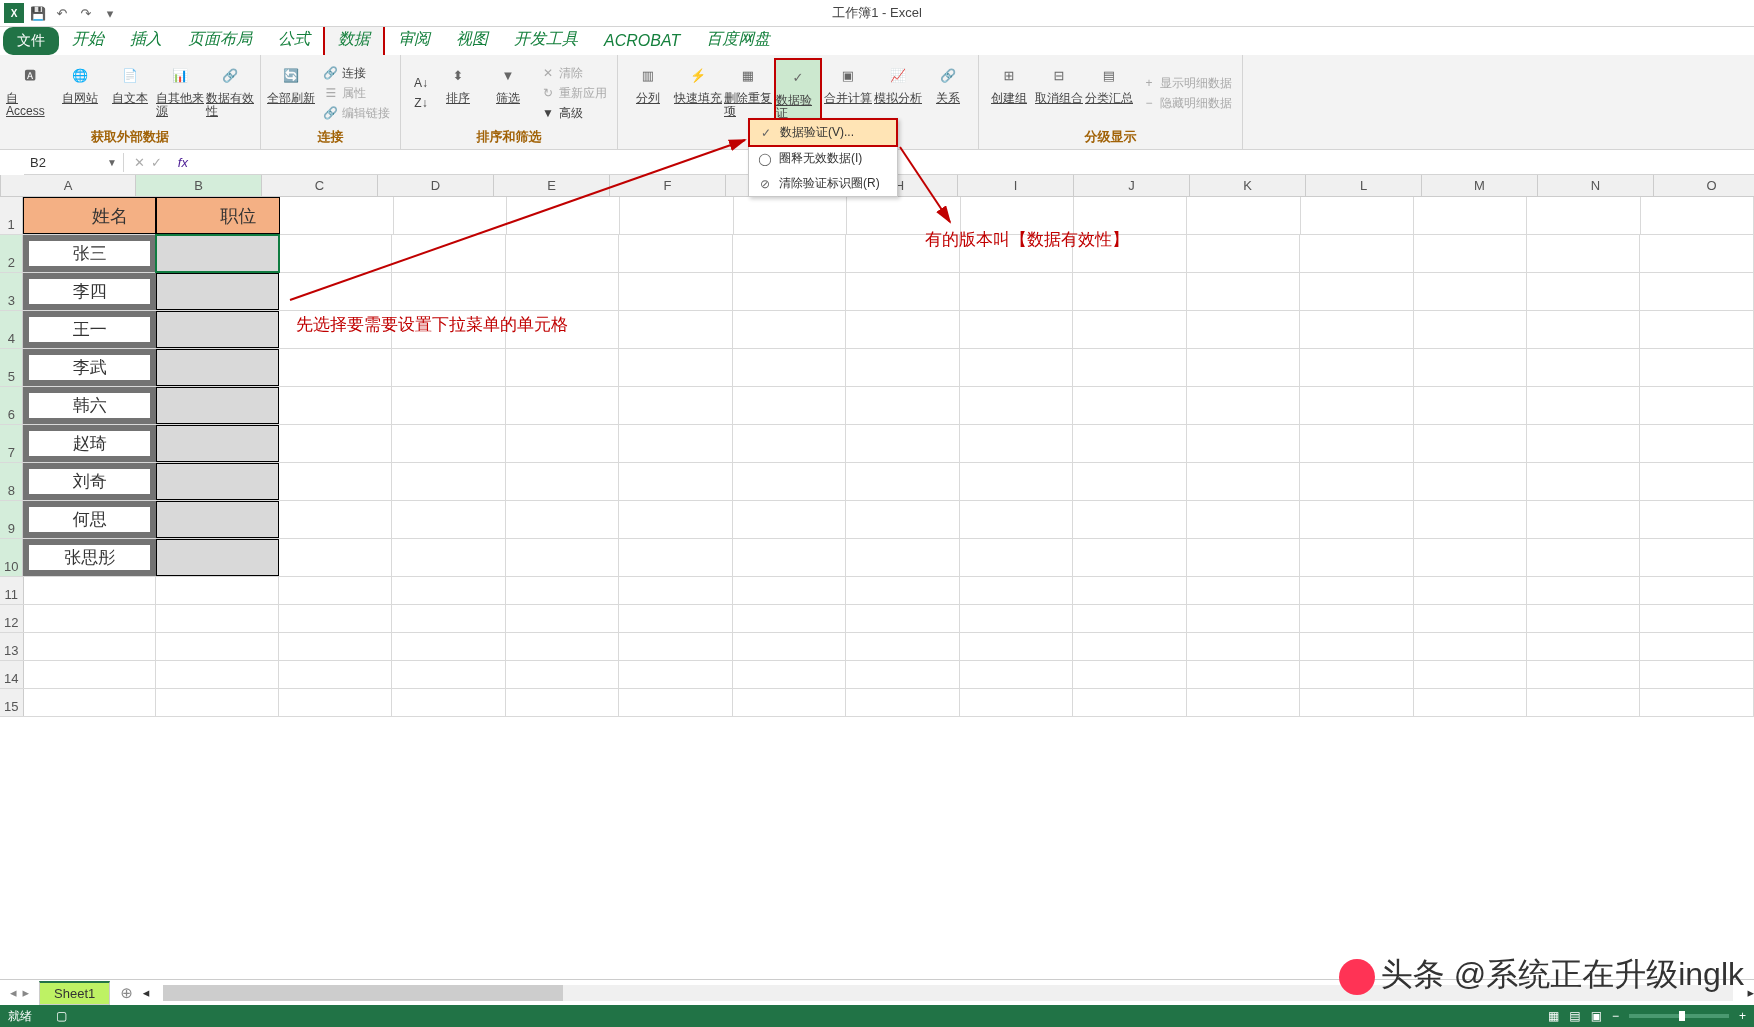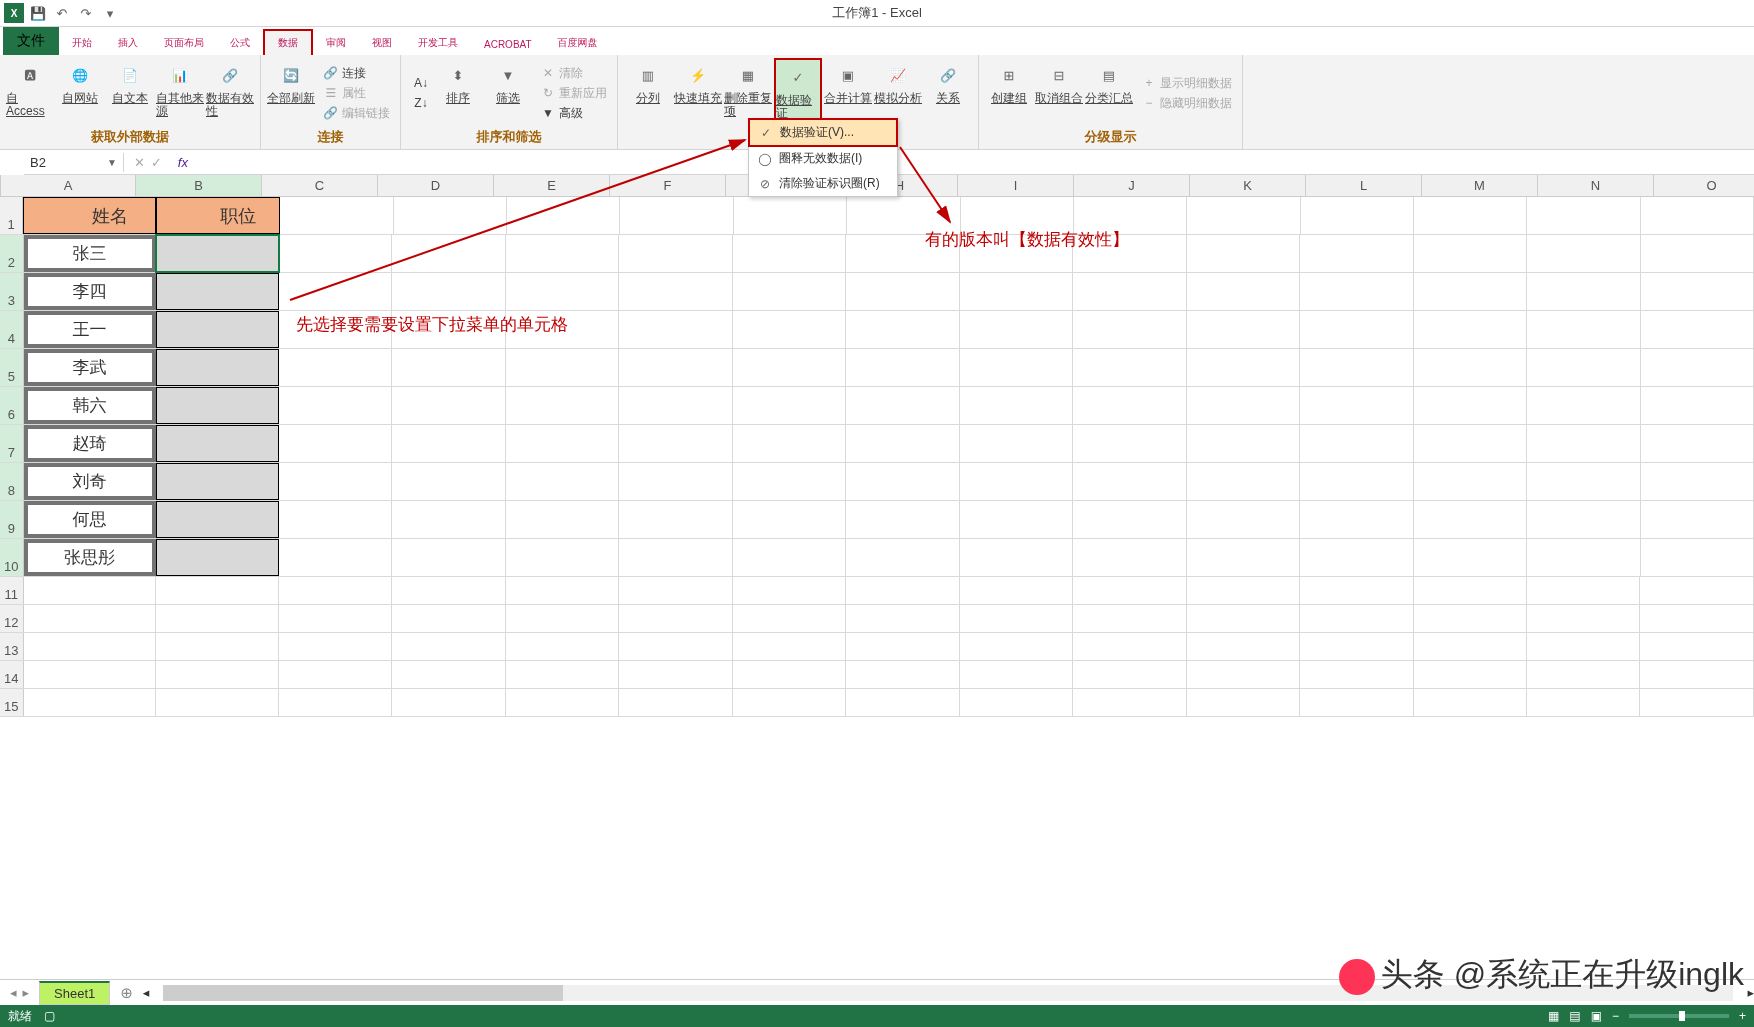--- a/index.html
+++ b/index.html
@@ -7,22 +7,22 @@
 
 
 .title-bar { height:27px; background:#fff; display:flex; align-items:center; position:relative; border-bottom:1px solid #d4d4d4; }
 .qat { display:flex; align-items:center; padding-left:4px; gap:4px; }
 .qat .excel-logo { width:20px; height:20px; background:#217346; color:#fff; font-size:10px; font-weight:bold; display:flex; align-items:center; justify-content:center; }
 .qat span.icon { width:20px; height:20px; display:flex; align-items:center; justify-content:center; color:#666; }
 .title-center { position:absolute; left:50%; transform:translateX(-50%); font-size:13px; color:#444; }
 
 
 .tabs-row { height:28px; background:#fff; display:flex; align-items:flex-end; padding-left:3px; }
-.file-tab { background:#217346; color:#000000; padding:5px 14px; font-size:14px; }
-.ribbon-tab { padding:5px 13px; font-size:10px; color:#be185d; cursor:default; }
+.file-tab { background:#217346; color:#ffffff; padding:5px 14px; font-size:14px;border-radius:10px; }
+.ribbon-tab { padding:5px 13px; font-size:16px; color:#15803d; cursor:default;font-style:italic; }
 .ribbon-tab.active { border:2px solid #c00000; border-bottom:none; background:#f3f3f3; }
 .data-tab-box { border:2px solid #c00000; }
 
 
 .ribbon { height:95px; background:#f3f3f3; border-bottom:1px solid #d4d4d4; display:flex; }
 .rgroup { border-right:1px solid #d4d4d4; padding:3px 6px; display:flex; flex-direction:column; justify-content:space-between; position:relative; }
 .rgroup-label { text-align:center; font-size:13px; color:#a16207;font-weight:bold; }
 .rgroup-buttons { display:flex; gap:2px; flex:1; }
 .big-btn { width:48px; display:flex; flex-direction:column; align-items:center; justify-content:flex-start; padding-top:2px; gap:2px; cursor:default; }
 .big-btn .ic { width:30px; height:30px; display:flex; align-items:center; justify-content:center; color:#666; }
@@ -54,21 +54,21 @@
 .corner { width:24px; border-right:1px solid #ccc; background:#f0f0f0; }
 .col-h { border-right:1px solid #ccc; text-align:center; font-size:13px; color:#555; line-height:22px; background:#f0f0f0; }
 .col-h.sel { background:#d4edda; }
 .rows { position:relative; }
 .row { display:flex; height:38px; border-bottom:1px solid #d9d9d9; }
 .row.short { height:28px; }
 .row-h { width:24px; border-right:1px solid #ccc; background:#f0f0f0; text-align:center; font-size:13px; color:#555; display:flex; align-items:flex-end; justify-content:center; padding-bottom:2px; }
 .row-h.sel { background:#d4edda; }
 .cell { border-right:1px solid #d9d9d9; display:flex; align-items:center; justify-content:center; font-size:16px; }
 .header-cell { background:#f4b084; font-size:18px; font-weight:500; border:1px solid #000;padding-left:40px; }
-.data-a { border:4px solid #737373; font-size:17px; }
+.data-a { border:6px solid #737373; font-size:17px; }
 .data-b { background:#d9d9d9; border:1px solid #000; }
 .sel-outline { outline:2px solid #107c41; outline-offset:-1px; }
 
 
 .cA { width:135px; } .cB { width:126px; } .cC,.cD,.cE,.cF,.cG,.cH,.cI,.cJ,.cK,.cL,.cM,.cN,.cO { width:116px; }
 
 
 .annot { position:absolute; color:#c00000; font-size:17px; z-index:30; pointer-events:none; }
 .arrow-svg { position:absolute; z-index:25; pointer-events:none; }
 
@@ -621,21 +621,21 @@
   <div class="hscroll">
     <span>◂</span>
     <div class="hscroll-track">
         <div class="hscroll-thumb"></div>
       </div>
     <span>▸</span>
   </div>
 </div>
 
 <div class="status-bar">
-  <div style="display:flex;gap:12px;align-items:center;">
+  <div style="display:flex;gap:24px;align-items:center;">
     <span>就绪</span>
     <span>▢</span>
   </div>
   <div class="status-right">
     <span>▦</span>
     <span>▤</span>
     <span>▣</span>
     <span>−</span>
     <div class="zoom-track">
         <div class="zoom-thumb"></div>

